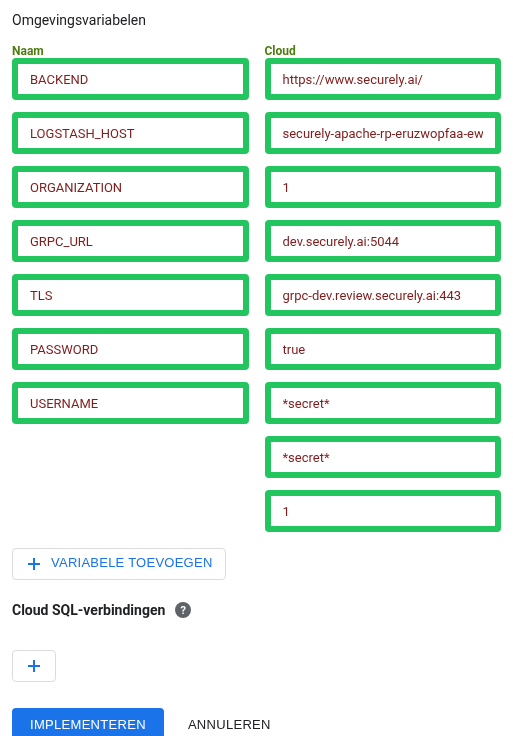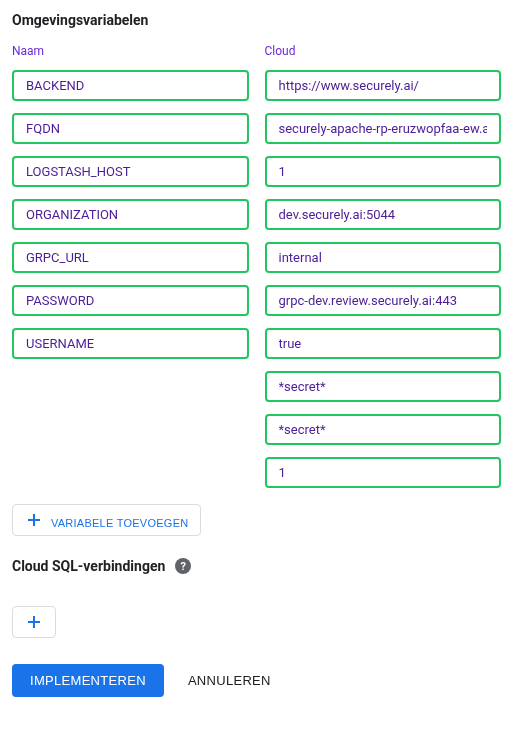--- a/index.html
+++ b/index.html
@@ -6,64 +6,64 @@
     body {
       font-family: Roboto, "Helvetica Neue", Arial, sans-serif;
       font-size: 13px;
       color: #202124;
       padding: 12px;
       width: 513px;
       background: #fff;
     }
     .section-title {
       font-size: 14px;
-      font-weight: 700;
+      font-weight: 400;
       margin-bottom: 16px;
       color: #202124;
     }
     .cols {
       display: flex;
       gap: 16px;
     }
     .col {
       flex: 1;
       display: flex;
       flex-direction: column;
     }
     .col-header {
       font-size: 12px;
-      font-weight: 400;
-      color: #6d28d9;
-      margin-bottom: 12px;
+      font-weight: 700;
+      color: #4d7c0f;
+      margin-bottom: 0;
     }
     .field {
-      height: 31px;
-      border: 2px solid #22c55e;
+      height: 42px;
+      border: 6px solid #22c55e;
       border-radius: 4px;
       padding: 0 12px;
       display: flex;
       align-items: center;
       margin-bottom: 12px;
       background: #fff;
-      color: #4c1d95;
+      color: #7f1d1d;
       font-size: 13px;
       white-space: nowrap;
       overflow: hidden;
       width: 100%;
       font-family: inherit;
     }
     .outline-btn {
       display: inline-flex;
-      align-items: flex-end;
+      align-items: flex-start;
       gap: 8px;
       border: 1px solid #dadce0;
       border-radius: 4px;
       background: #fff;
       color: #1a73e8;
-      font-size: 11px;
+      font-size: 13px;
       font-weight: 500;
       padding: 6px 12px;
       cursor: pointer;
       letter-spacing: 0.25px;
     }
     .plus-icon {
       width: 18px;
       height: 18px;
       flex-shrink: 0;
     }
@@ -130,34 +130,33 @@
 </head>
 <body>
 
 <div>
   <div class="section-title">Omgevingsvariabelen</div>
 
   <div class="cols">
     <div class="col">
       <div class="col-header">Naam</div>
       <input class="field" value="BACKEND" style="">
-      <input class="field" value="FQDN" style="">
       <input class="field" value="LOGSTASH_HOST" style="">
       <input class="field" value="ORGANIZATION" style="">
       <input class="field" value="GRPC_URL" style="">
+      <input class="field" value="TLS" style="">
       <input class="field" value="PASSWORD" style="">
       <input class="field" value="USERNAME" style="">
     </div>
     <div class="col">
       <div class="col-header">Cloud</div>
       <input class="field" value="https://www.securely.ai/" style="">
       <input class="field" value="securely-apache-rp-eruzwopfaa-ew.a.run.app" style="">
       <input class="field" value="1" style="">
       <input class="field" value="dev.securely.ai:5044" style="">
-      <input class="field" value="internal" style="">
       <input class="field" value="grpc-dev.review.securely.ai:443" style="">
       <input class="field" value="true" style="">
       <input class="field" value="*secret*" style="">
       <input class="field" value="*secret*" style="">
       <input class="field" value="1" style="">
     </div>
   </div>
 
   <div class="add-wrap">
     <button class="outline-btn">

